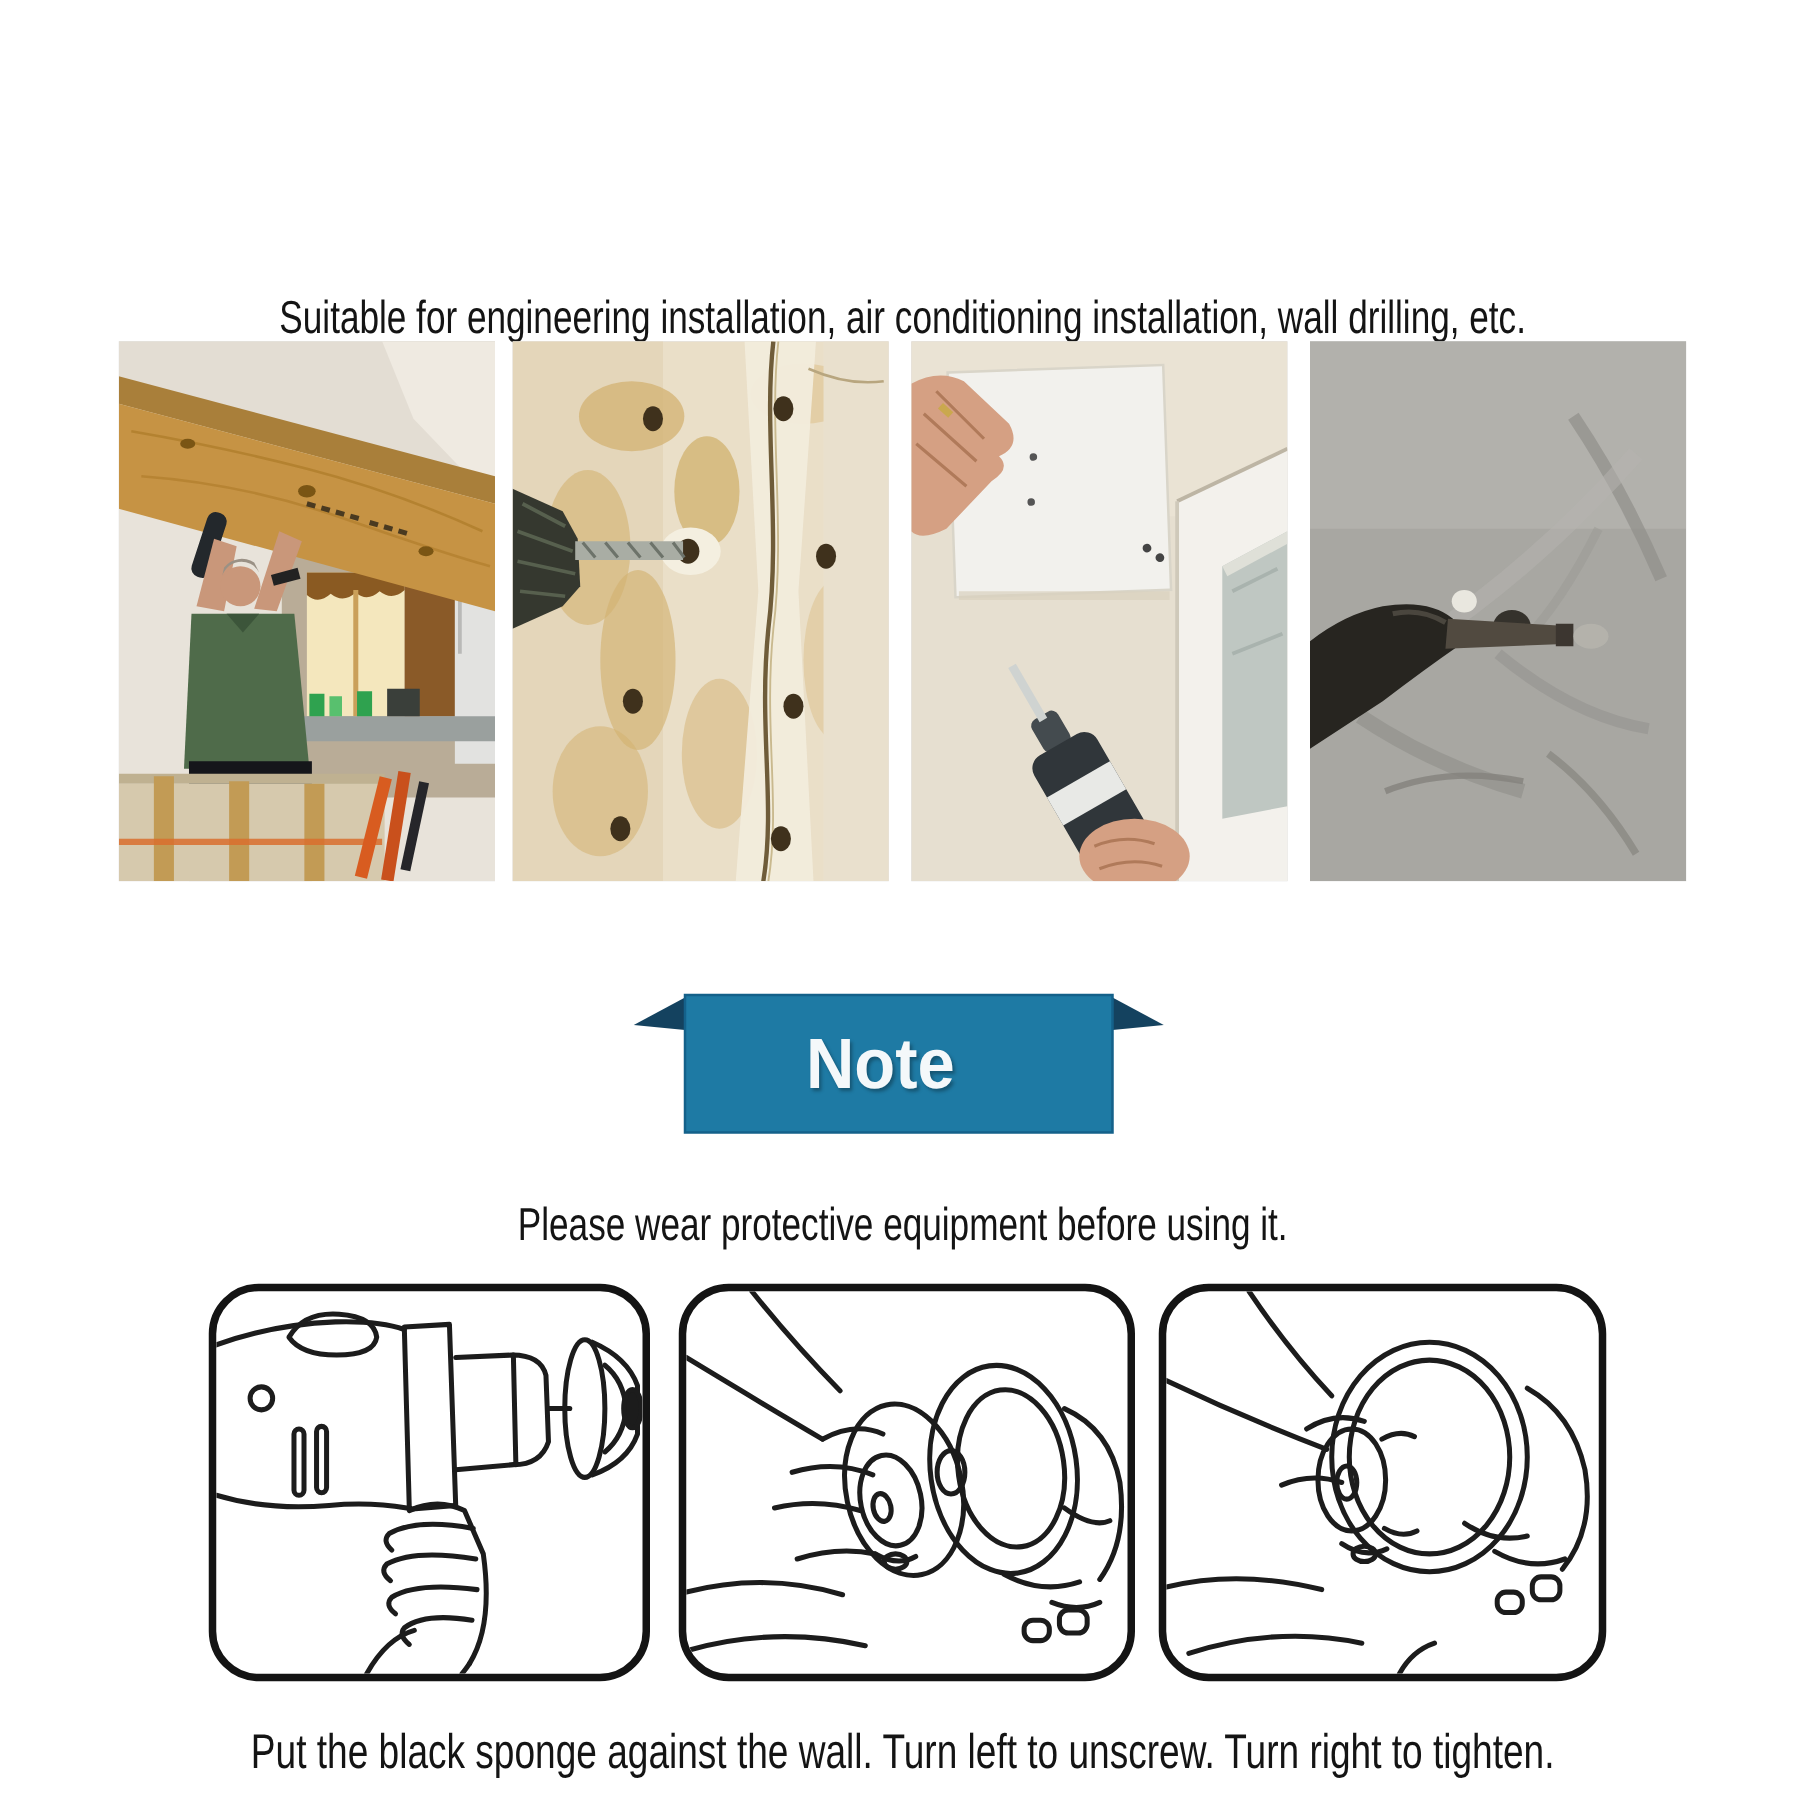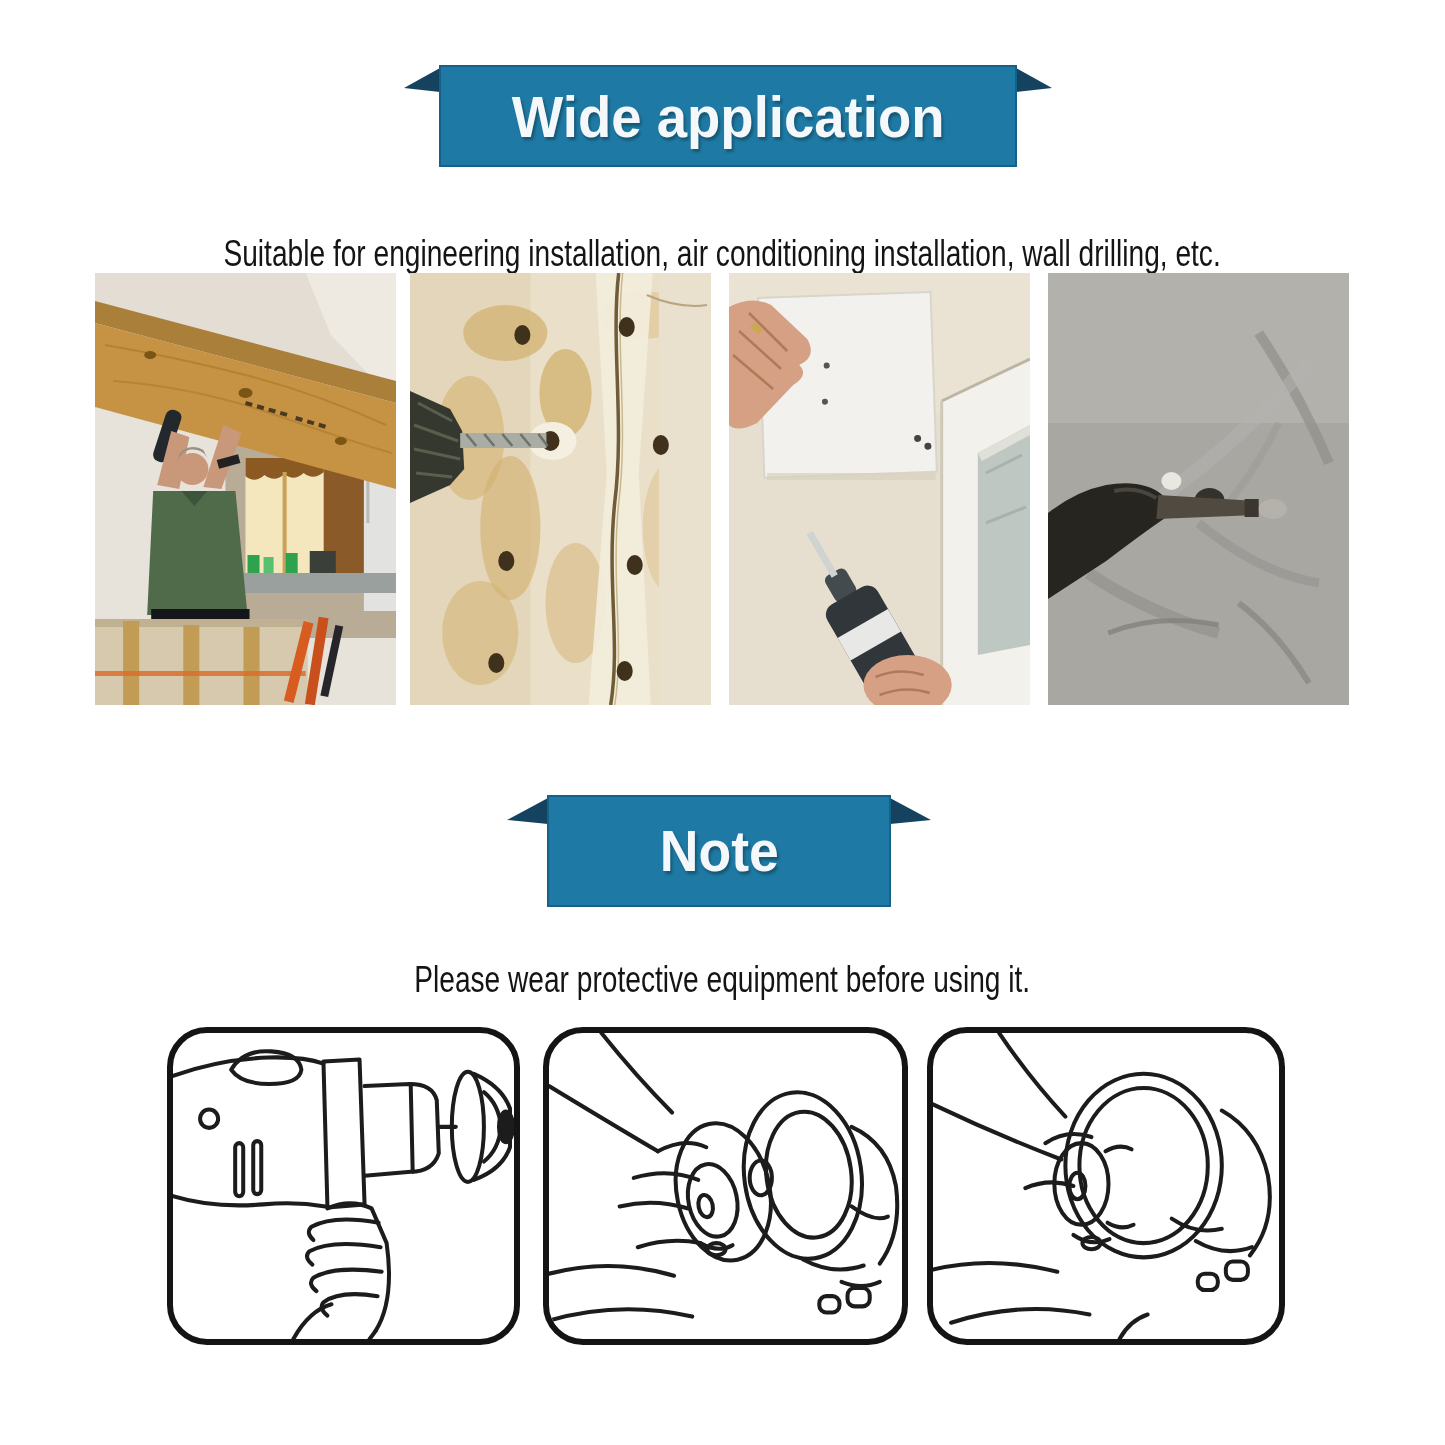--- a/index.html
+++ b/index.html
@@ -7,21 +7,21 @@
           font-family:"Liberation Sans",sans-serif;color:#161616;}
   
   .banner{position:absolute;}
   .banner svg{display:block;}
   .banner-label{position:absolute;display:flex;align-items:center;justify-content:center;
                 color:#f4f8fa;font-weight:bold;white-space:nowrap;
                 text-shadow:2px 3px 3px rgba(0,0,0,0.30);}
   .banner-wide{left:398px;top:58px;width:660px;height:115px;}
   .banner-wide .banner-label{left:42px;top:8px;width:576px;height:100px;font-size:58px;}
   .banner-note{left:495px;top:786px;width:450px;height:125px;}
-  .banner-note .banner-label{left:53px;top:10px;width:342px;height:110px;font-size:57px;}
+  .banner-note .banner-label{left:38px;top:10px;width:342px;height:110px;font-size:57px;}
   .banner-label span{display:inline-block;transform:scaleX(.94);transform-origin:center;}
   
   .textline{position:absolute;left:0;width:1445px;display:flex;justify-content:center;align-items:center;}
   .textline span{display:inline-block;white-space:nowrap;transform:scaleX(.76);transform-origin:center;color:#141414;}
   .subtitle{top:188px;height:52px;font-size:37px;margin-top:40px;}
   .note-text{top:954px;height:52px;font-size:37px;}
   .caption{top:1374px;height:56px;font-size:39px;}
   
   .photo{position:absolute;top:273px;width:301px;height:432px;overflow:hidden;background:#ddd;}
   .photo svg{display:block;width:100%;height:100%;}
@@ -29,30 +29,20 @@
   .step-box{position:absolute;top:1027px;height:318px;background:#ffffff;border:6px solid #141414;
             border-radius:40px;box-sizing:border-box;overflow:hidden;}
   .step-box svg{display:block;width:100%;height:100%;}
   .lineart{stroke:#1c1c1c;stroke-width:4;fill:none;stroke-linecap:round;stroke-linejoin:round;}
 </style>
 </head>
 <body>
 
 <div class="canvas">
 
-  <div class="banner banner-wide">
-    <svg width="660" height="115" viewBox="0 0 660 115">
-      <polygon points="42,10 6,30 42,34" fill="#14425f"></polygon>
-      <polygon points="618,10 654,30 618,34" fill="#14425f"></polygon>
-      <rect x="42" y="8" width="576" height="100" fill="#1e7aa4" stroke="#14618a" stroke-width="2"></rect>
-    </svg>
-    <div class="banner-label">
-      <span>Wide application</span>
-    </div>
-  </div>
 
   <div class="textline subtitle">
     <span>Suitable for engineering installation, air conditioning installation, wall drilling, etc.</span>
   </div>
 
   <figure class="photo" style="left:95px;margin:0;" aria-label="Man in green shirt installing a wooden beam indoors">
     <svg viewBox="0 0 300 432" preserveAspectRatio="none">
       <rect width="300" height="432" fill="#e8e3da"></rect>
       <rect width="300" height="130" fill="#e3ddd3"></rect>
       <polygon points="210,0 300,0 300,130 235,62" fill="#efeae1"></polygon>
@@ -293,14 +283,17 @@
         <rect x="292" y="224" width="22" height="18" rx="7"></rect>
         <rect x="264" y="236" width="20" height="16" rx="7"></rect>
         <path d="M238,182 Q262,198 288,192"></path>
         <path d="M0,232 Q58,218 124,234"></path>
         <path d="M18,284 Q88,262 156,276"></path>
         <path d="M186,300 Q196,282 214,276"></path>
       </g>
     </svg>
   </div>
 
+  <div class="textline caption">
+    <span>Put the black sponge against the wall. Turn left to unscrew. Turn right to tighten.</span>
+  </div>
 
 </div>
 
 </body></html>

